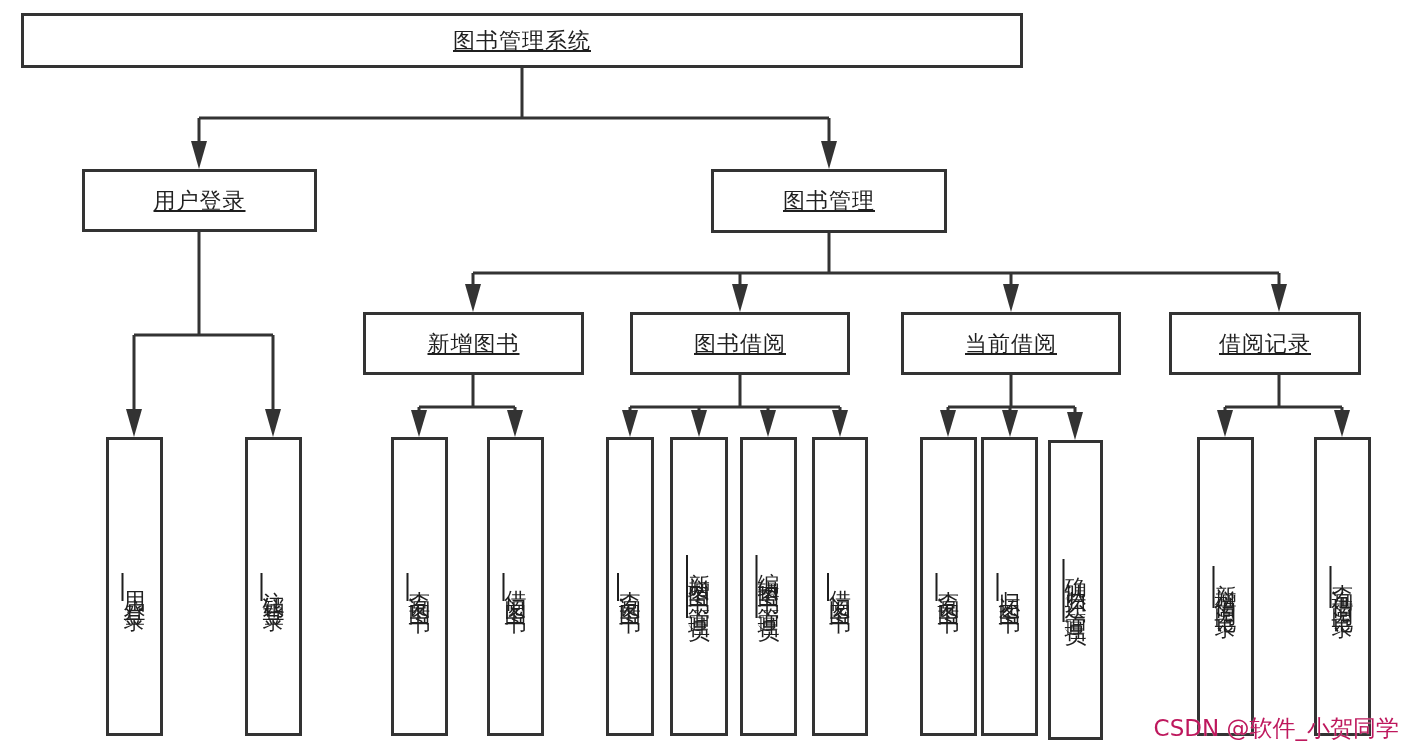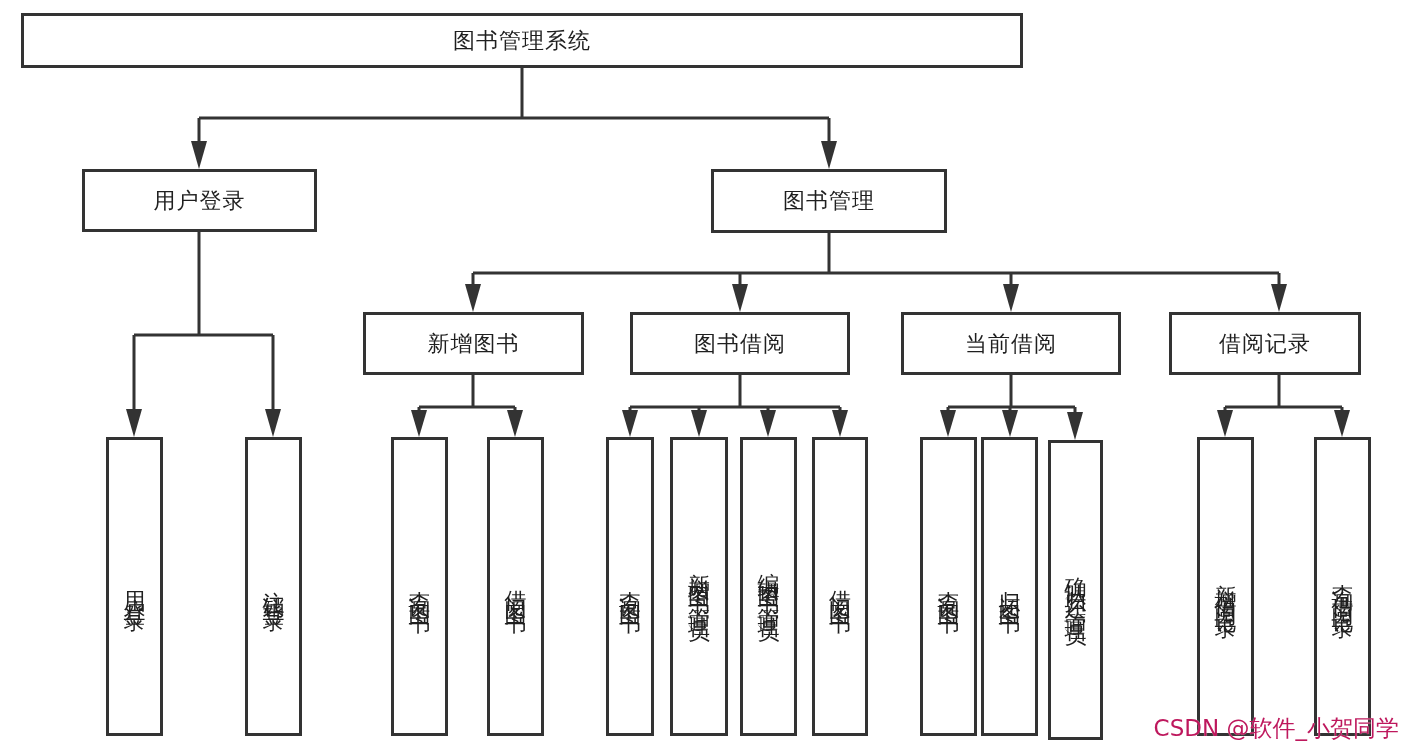--- a/index.html
+++ b/index.html
@@ -15,20 +15,21 @@
   .node {
     position: absolute;
     box-sizing: border-box;
     border: 3px solid #333333;
     background: #ffffff;
     color: #1f1f1f;
     display: flex;
     align-items: center;
     justify-content: center;
     z-index: 2;
+    text-decoration: underline;
   }
   .node.h {
     font-size: 22px;
     letter-spacing: 1px;
     white-space: nowrap;
   }
   .node.v {
     writing-mode: vertical-rl;
     font-size: 22px;
     line-height: 1;

